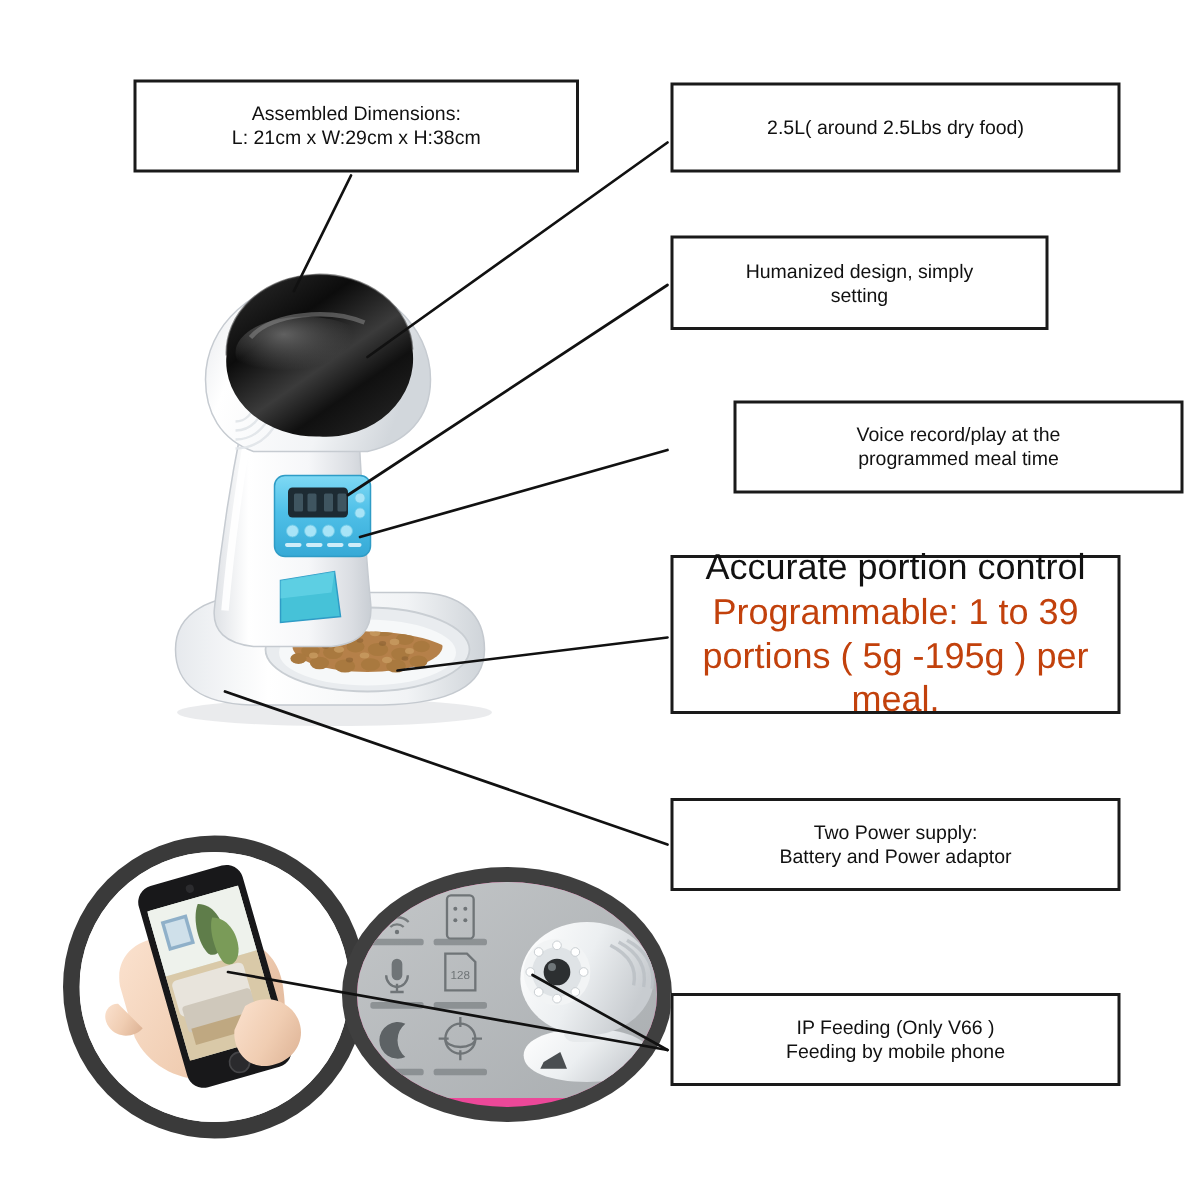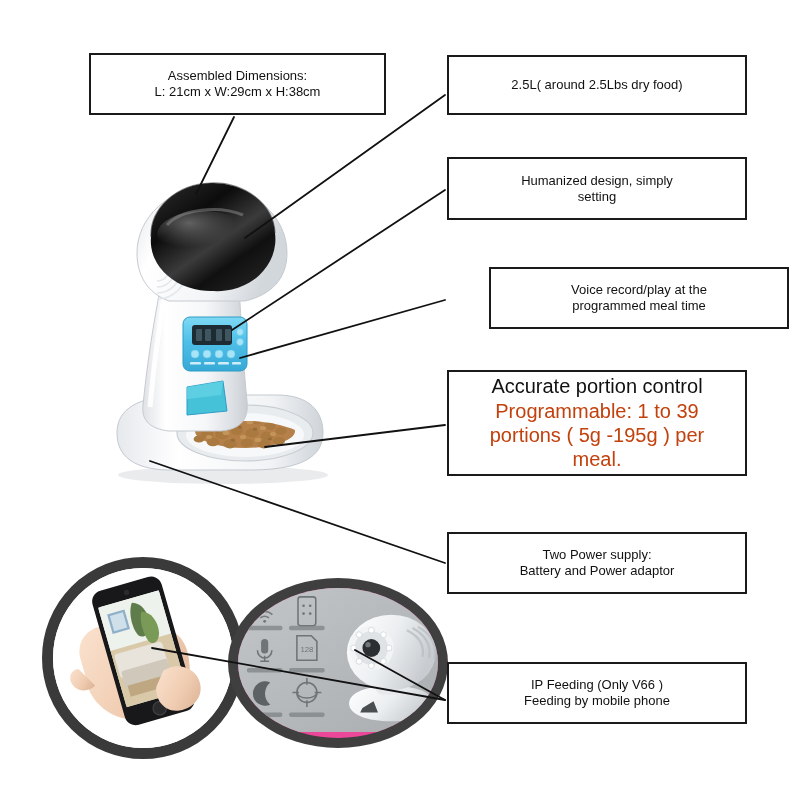--- a/index.html
+++ b/index.html
@@ -35,23 +35,23 @@
     font-size: 13px;
     line-height: 1.22;
     z-index: 40;
     padding: 2px 6px;
   }
   .callout .ln { display: block; white-space: nowrap; }
   .ln.gray { color: #c2410c; }
 
   #box-dimensions { left: 89px;  top: 53px;  width: 297px; height: 62px;  }
   #box-capacity   { left: 447px; top: 55px;  width: 300px; height: 60px;  }
-  #box-design     { left: 447px; top: 157px; width: 300px; height: 63px;  }
+  #box-design     { left: 447px; top: 157px; width: 252px; height: 63px;  }
   #box-voice      { left: 447px; top: 267px; width: 300px; height: 62px; margin-left: 42px;  }
-  #box-portion    { left: 447px; top: 370px; width: 300px; height: 106px; font-size: 20px; }
+  #box-portion    { left: 447px; top: 370px; width: 300px; height: 106px; font-size: 24px; }
   #box-power      { left: 447px; top: 532px; width: 300px; height: 62px;  }
   #box-ipcamera   { left: 447px; top: 662px; width: 300px; height: 62px;  }
 
   
   #leaders {
     position: absolute;
     left: 0; top: 0;
     width: 800px; height: 800px;
     z-index: 30;
     pointer-events: none;

